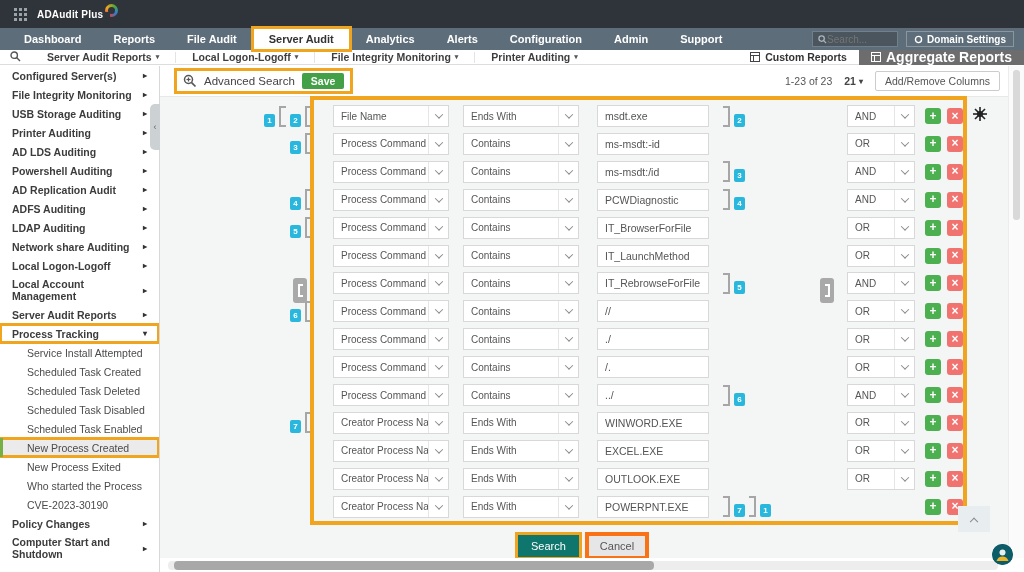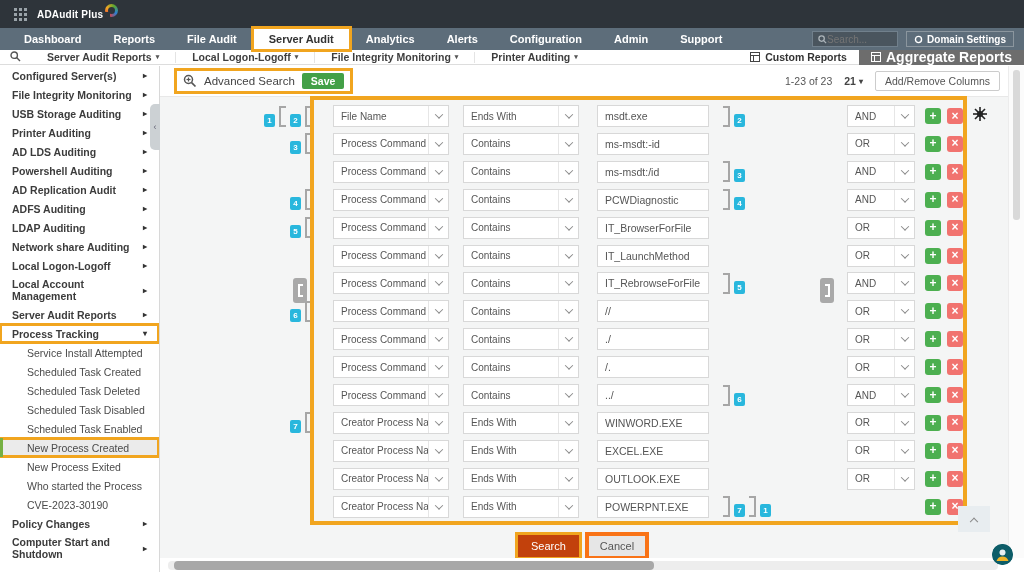--- a/index.html
+++ b/index.html
@@ -116,21 +116,21 @@
                display:flex; align-items:center; justify-content:center; z-index:2; }
   #outer-left { left:133px; }
   #outer-right { left:660px; }
   .otb { width:5px; height:13px; border:2px solid #fff; }
   .otb.l { border-right:none; }
   .otb.r { border-left:none; }
   #sun-icon { position:absolute; left:812px; top:40px; width:16px; height:16px; cursor:pointer; }
 
   
   #footer-btns { position:absolute; left:358px; top:466px; display:flex; gap:6px; align-items:center; }
-  .search-btn { background:#c2410c; color:#fff; border:none; font-size:11px; padding:5px 13px; cursor:pointer;
+  .search-btn { background:#0f766e; color:#fff; border:none; font-size:11px; padding:5px 13px; cursor:pointer;
                 outline:3px solid #F1A51F; font-family:"Liberation Sans",sans-serif; }
   .cancel-btn { background:#e6e6e6; color:#555; border:4px solid #f97316; font-size:11px; padding:4px 11px;
                 cursor:pointer; font-family:"Liberation Sans",sans-serif; }
 
   #bottom-strip { position:absolute; left:0; bottom:0; right:0; height:14px; background:#fff; }
   #hscroll { position:absolute; left:8px; bottom:2px; width:830px; height:9px; background:#ededed; border-radius:4px; }
   #hscroll-thumb { position:absolute; left:6px; top:0; width:480px; height:9px; background:#a8a8a8; border-radius:4px; }
   #right-strip { position:absolute; right:0; top:0; width:16px; bottom:14px; background:#fbfbfb; border-left:1px solid #ececec; }
   #vscroll-thumb { position:absolute; right:4px; top:4px; width:7px; height:150px; background:#d9d9d9; border-radius:3px; }
 

